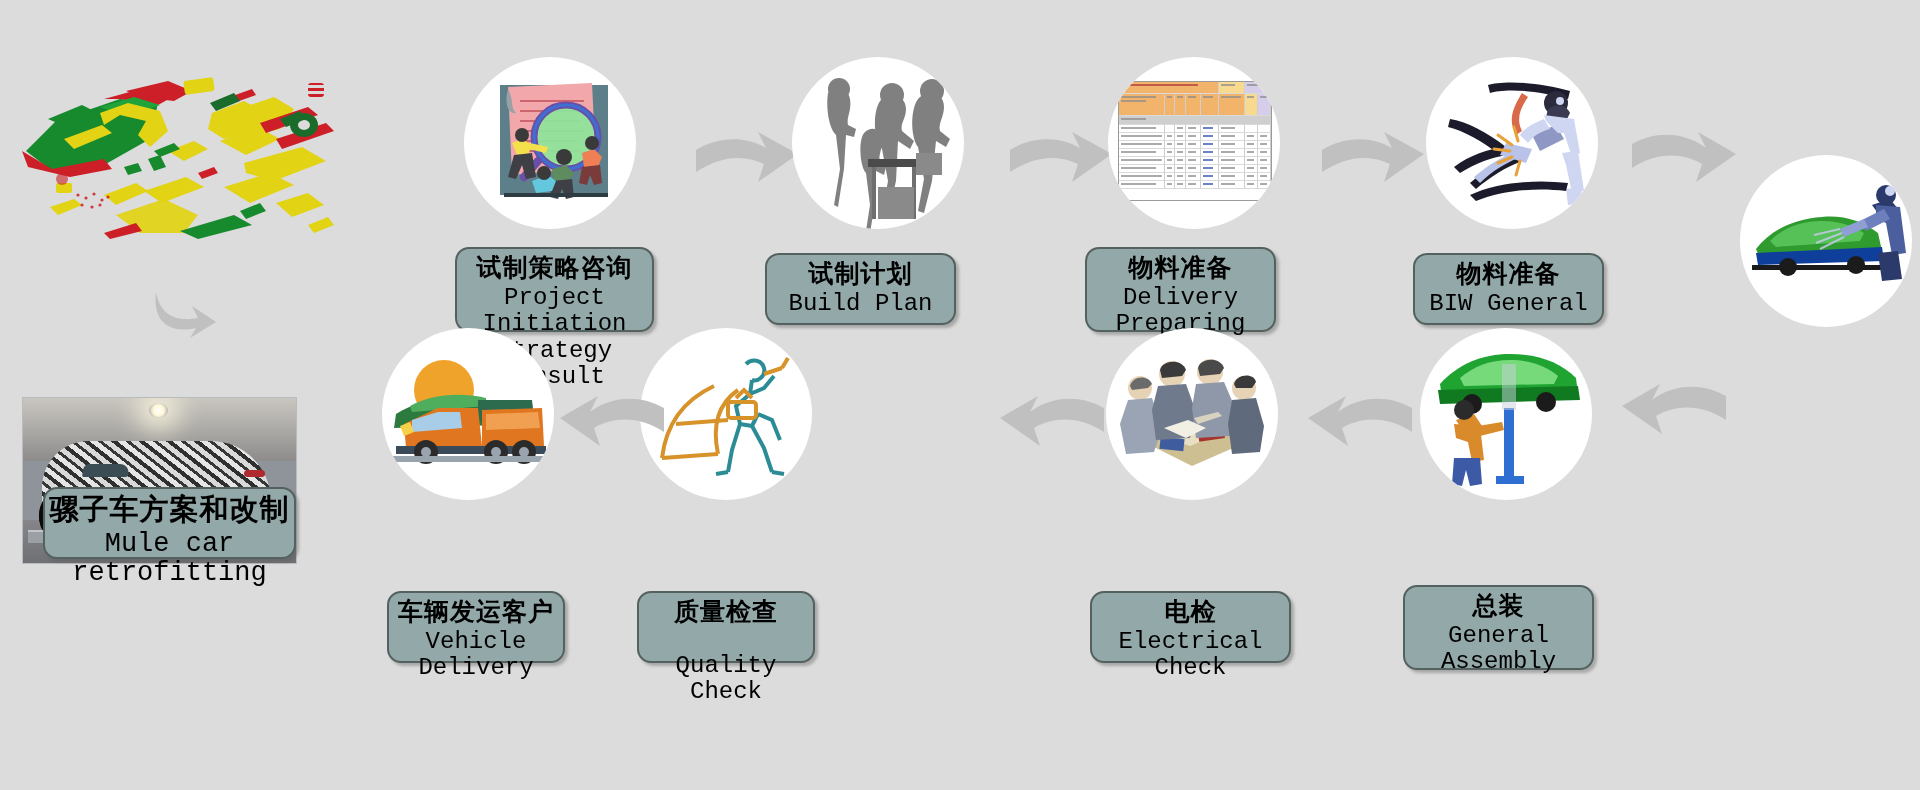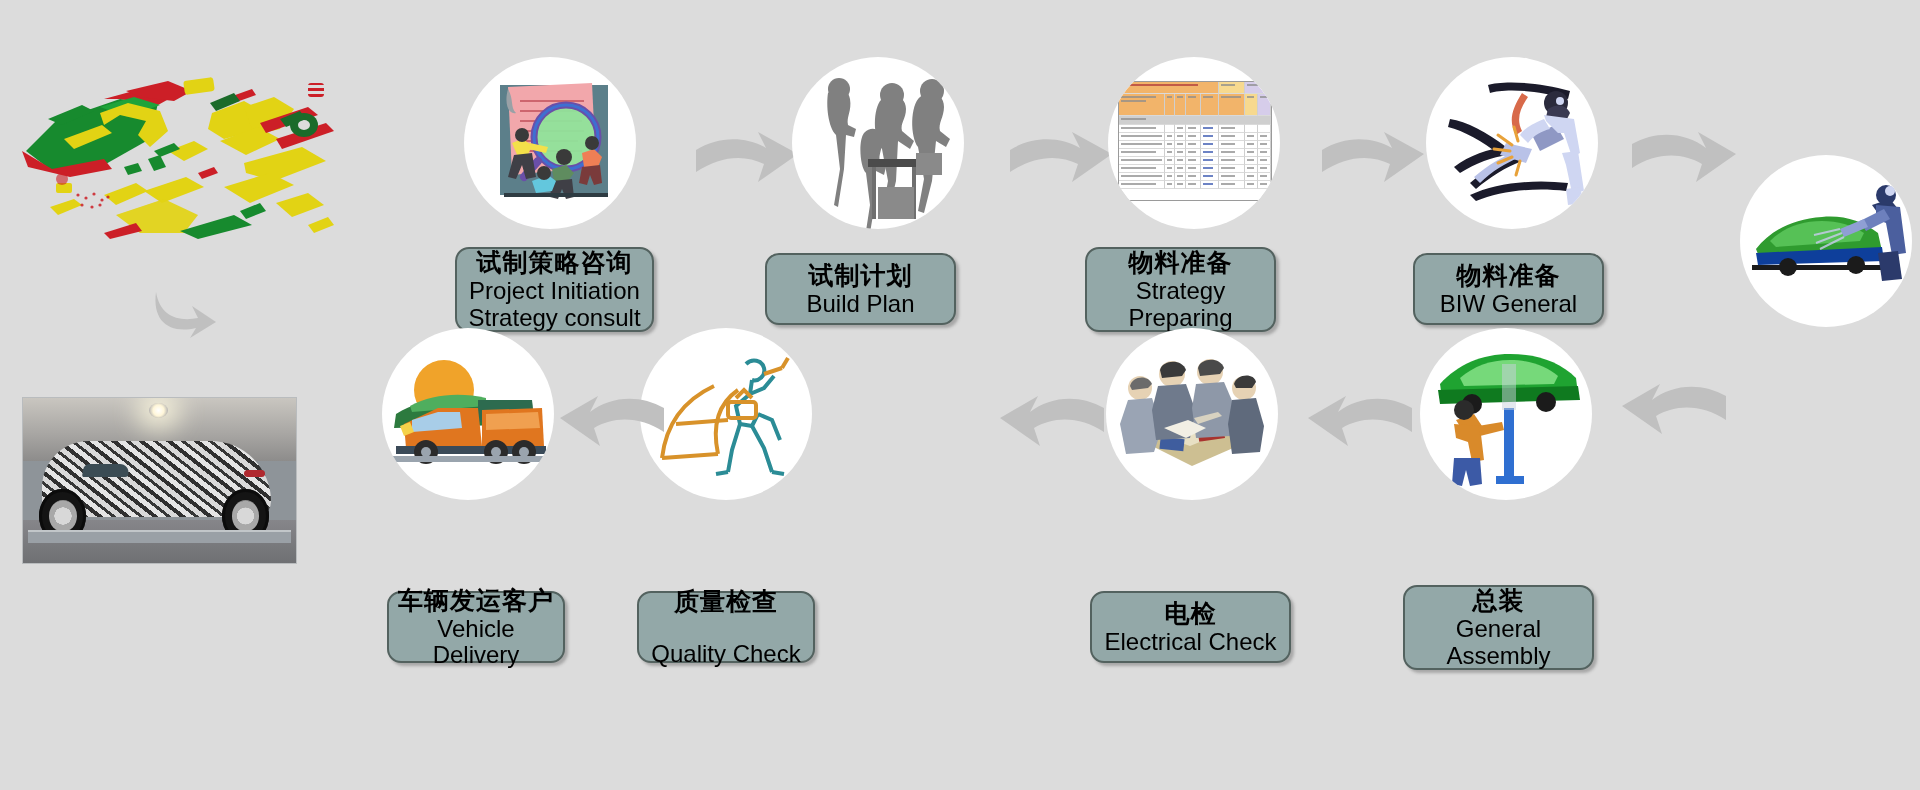--- a/index.html
+++ b/index.html
@@ -36,25 +36,26 @@
   
   .plaque {
     position: absolute;
     background: #93a8a8;
     border: 2px solid #53625f;
     border-radius: 14px;
     box-shadow: 3px 3px 3px rgba(90,90,90,0.40);
     display: flex;
     flex-direction: column;
     align-items: center;
-    justify-content: center;
+    justify-content: space-between;
     text-align: center;
     color: #000000;
     box-sizing: border-box;
     padding: 6px 10px;
+    font-family: Liberation Mono, monospace;
   }
   .plaque .cn {
     font-size: 25px;
     font-weight: bold;
     line-height: 1.16;
     letter-spacing: 1px;
     white-space: nowrap;
   }
   .plaque .en {
     font-size: 24px;
@@ -247,20 +248,24 @@
     <div class="mule-floor"></div>
     <div class="mule-body">
       <div class="mule-glass"></div>
       <div class="mule-tail"></div>
     </div>
     <div class="wheel front"></div>
     <div class="wheel rear"></div>
     <div class="mule-lift"></div>
   </div>
 
+  <div class="plaque big" style="left:43px; top:487px; width:253px; height:72px;">
+    <div class="cn">骡子车方案和改制</div>
+    <div class="en">Mule car retrofitting</div>
+  </div>
 
   <div class="circle" style="left:464px; top:57px; width:172px; height:172px;">
     <svg class="circle-inner" viewBox="0 0 172 172">
       <rect x="36" y="28" width="108" height="110" fill="#5c7f8a"></rect>
       <path d="M44 30 L128 26 L132 110 L48 118 Z" fill="#f2a7ab"></path>
       <g stroke="#c4565f" stroke-width="2" fill="none" opacity=".8">
         <path d="M56 44 H120"></path>
           <path d="M56 54 H122"></path>
           <path d="M56 64 H118"></path>
         <path d="M56 74 H120"></path>
@@ -588,21 +593,21 @@
             <span class="tick sh"></span>
           </div>
         <div class="scell" style="width:8.5%;">
             <span class="tick sh"></span>
           </div>
       </div>
     </div>
   </div>
   <div class="plaque" style="left:1085px; top:247px; width:191px; height:85px;">
     <div class="cn">物料准备</div>
-    <div class="en">Strategy
+    <div class="en">Delivery
 Preparing</div>
   </div>
 
   <div class="arrow" style="left:1320px; top:120px; width:110px; height:90px;">
     <svg width="110" height="90" viewBox="0 0 110 90">
       <path d="M2 30 C24 16 52 16 72 28 L64 12 L104 34 L64 62 L70 44 C50 34 26 36 2 52 Z" fill="#c0c0c0"></path>
     </svg>
   </div>
 
   <div class="circle" style="left:1426px; top:57px; width:172px; height:172px;">

